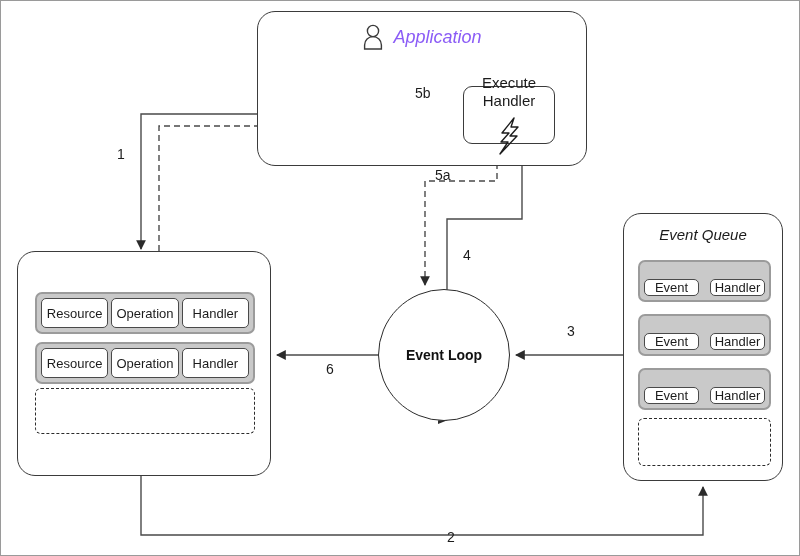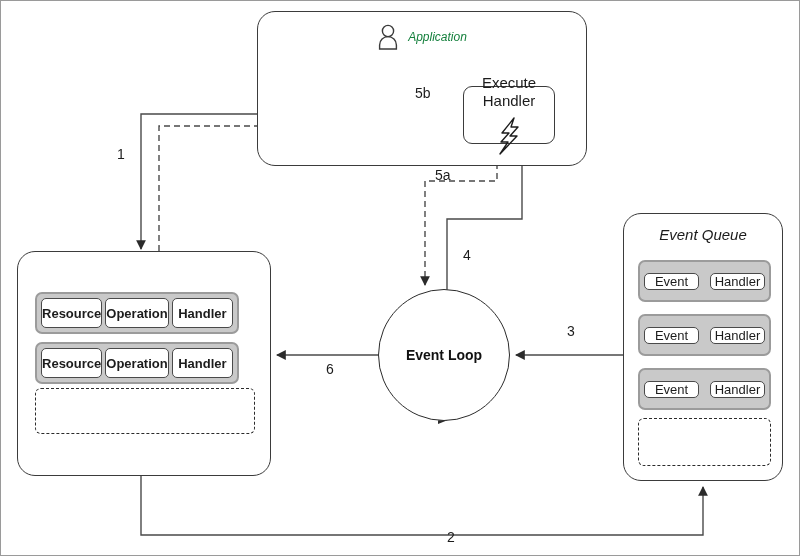--- a/index.html
+++ b/index.html
@@ -52,22 +52,22 @@
   #application-title-row {
     position: absolute;
     top: 12px; left: 0; right: 0;
     display: flex;
     align-items: center;
     justify-content: center;
     gap: 9px;
   }
   #application-title-row .label {
     font-style: italic;
-    font-size: 12px;
-    color: #15803d;
+    font-size: 18px;
+    color: #8b5cf6;
   }
 
   
   .action-box {
     position: absolute;
     box-sizing: border-box;
     border: 1.4px solid #3b3b3b;
     border-radius: 9px;
     background: #ffffff;
     display: flex;
@@ -85,31 +85,30 @@
   }
   #request-io-box  { left: 273px; top: 84px; width: 110px; height: 58px; }
   #execute-handler-box { left: 461px; top: 84px; width: 92px; height: 58px; flex-direction: column; }
 
   
   #demux-panel { left: 16px; top: 250px; width: 254px; height: 225px; }
   #demux-panel .panel-title { top: 10px; }
   .demux-row {
     position: absolute;
     left: 17px;
-    width: 204px;
+    width: 220px;
     height: 42px;
     box-sizing: border-box;
     border: 2px solid #9b9b9b;
     border-radius: 7px;
     background: #c9c9c9;
     display: flex;
     align-items: stretch;
     padding: 4px;
     gap: 3px;
-    font-weight: bold;
   }
   .demux-cell {
     flex: 1 1 0;
     box-sizing: border-box;
     border: 1.3px solid #4a4a4a;
     border-radius: 5px;
     background: #ffffff;
     display: flex;
     align-items: center;
     justify-content: center;
@@ -133,21 +132,21 @@
   .queue-row {
     position: absolute;
     left: 14px;
     width: 133px;
     height: 42px;
     box-sizing: border-box;
     border: 2px solid #9b9b9b;
     border-radius: 7px;
     background: #c9c9c9;
     display: flex;
-    align-items: center;
+    align-items: flex-end;
     padding: 4px;
     gap: 11px;
   }
   .queue-cell {
     flex: 1 1 0;
     box-sizing: border-box;
     border: 1.3px solid #4a4a4a;
     border-radius: 5px;
     background: #ffffff;
     display: flex;

